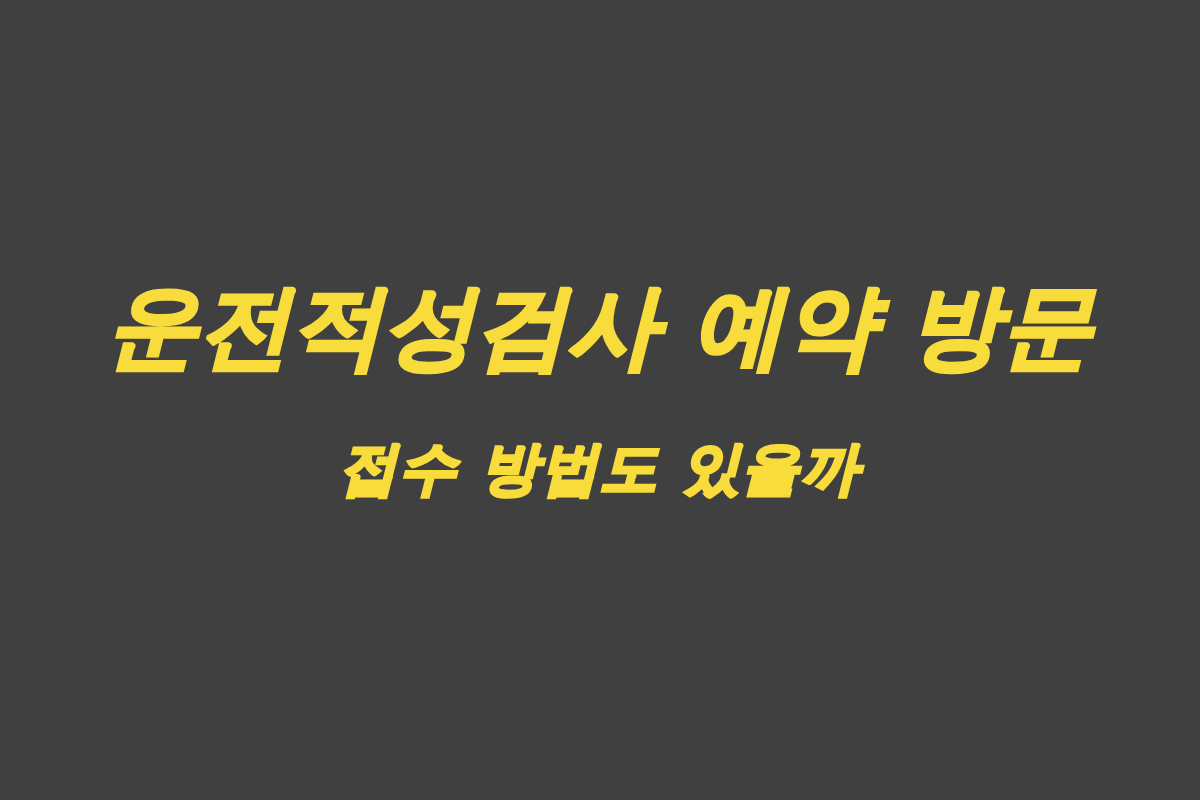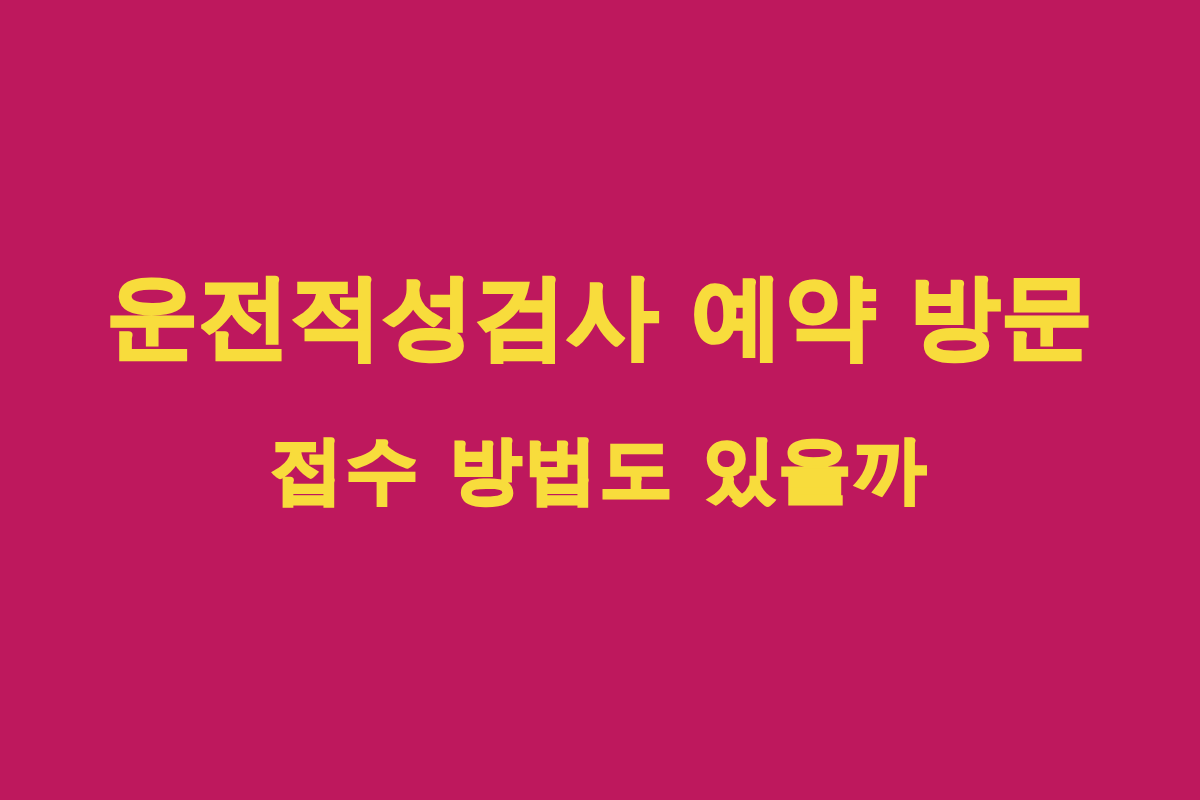--- a/index.html
+++ b/index.html
@@ -66,23 +66,23 @@
   }
 
   .headline-line.line-2 {
     font-size: 92px;
     letter-spacing: 0.045em;
   }
 </style>
 </head>
 <body>
 
-<div id="banner-card" style="background-color: #be185d;">
+<div id="banner-card" style="background-color: #404040; font-style: italic;">
 
   <div id="headline-block">
 
     <span class="headline-line line-1" style="color: rgb(248, 220, 60); -webkit-text-stroke: 3.46px rgb(248, 220, 60); font-size: 91px;">운전적성검사 예약 방문</span>
 
-    <span class="headline-line line-2" style="color: rgb(248, 220, 60); -webkit-text-stroke: 3.38px rgb(248, 220, 60); font-size: 72px; margin-top: 40px;">접수 방법도 있을까</span>
+    <span class="headline-line line-2" style="color: rgb(248, 220, 60); -webkit-text-stroke: 3.38px rgb(248, 220, 60); font-size: 57px; margin-top: 40px;">접수 방법도 있을까</span>
 
   </div>
 
 </div>
 
 </body></html>

